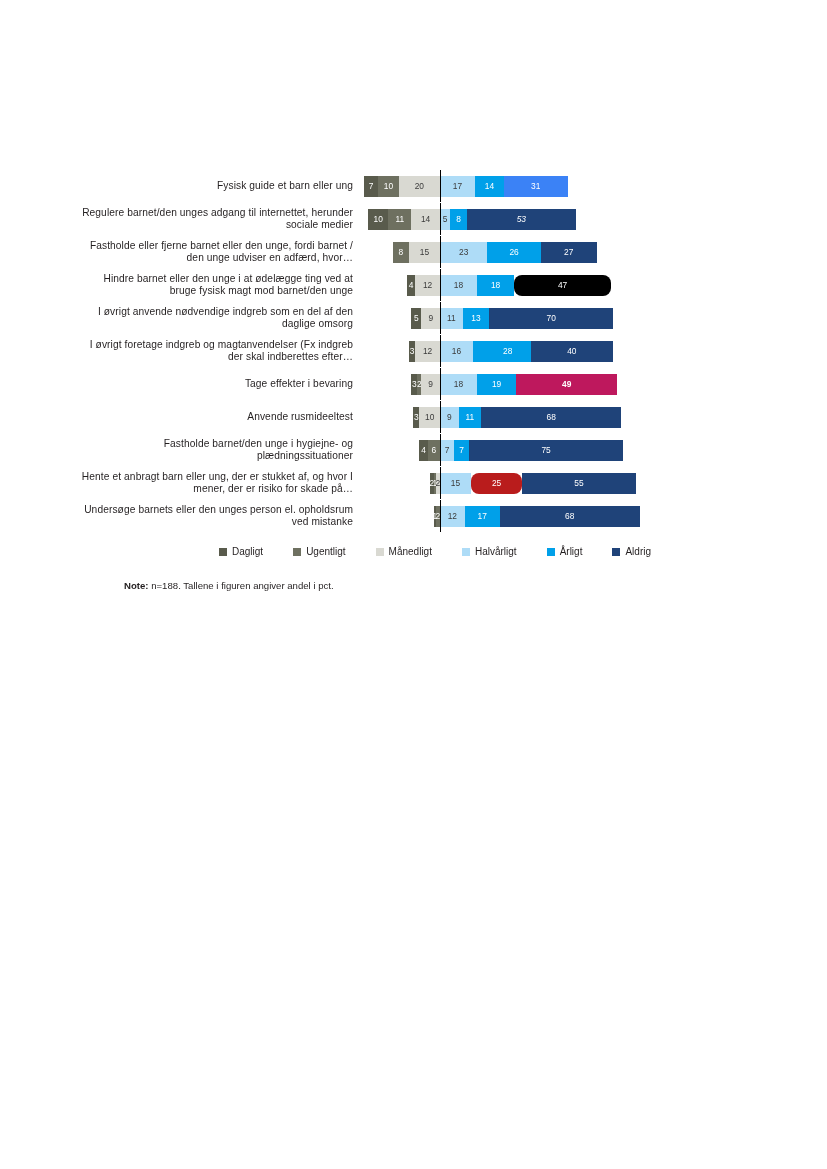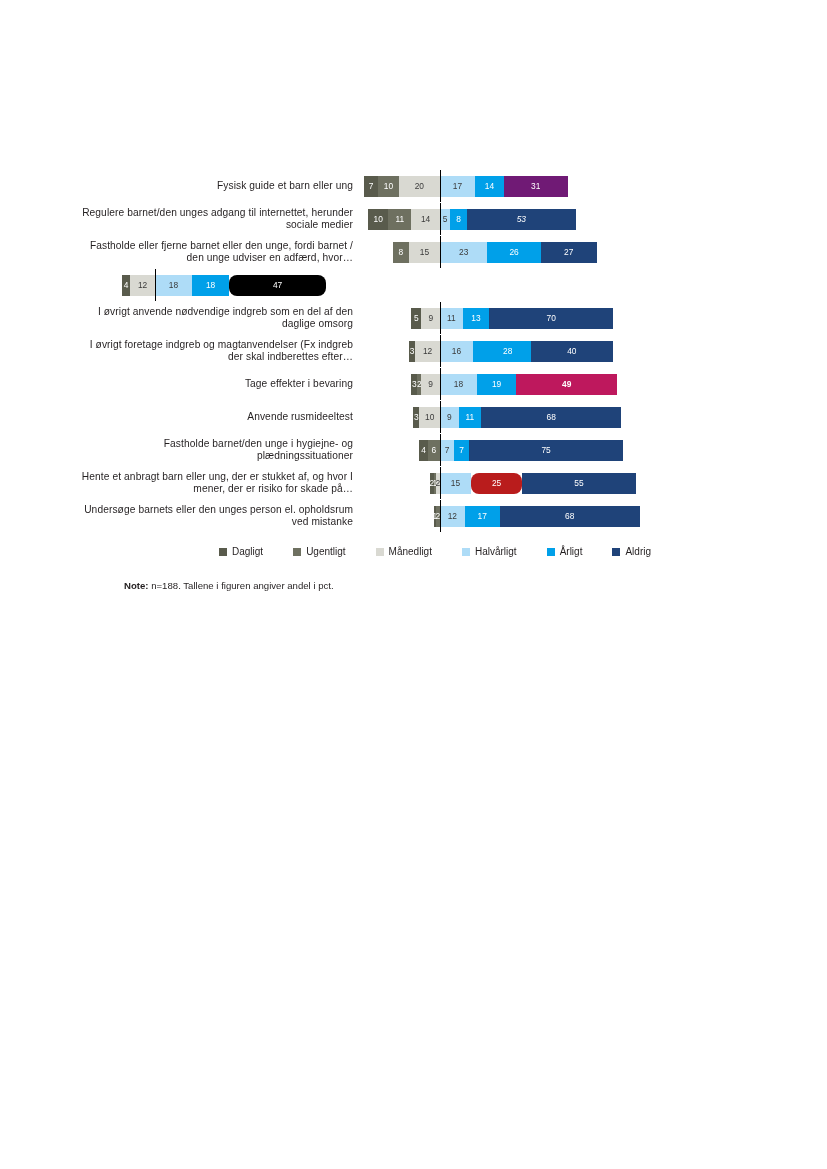--- a/index.html
+++ b/index.html
@@ -135,21 +135,21 @@
       <div id="rows-host">
           <div class="row">
             <div class="cat-label">Fysisk guide et barn eller ung</div>
             <div class="bars-area">
               <div class="bar" style="left: -1.22px;">
                 <div class="seg" style="width: 14.42px; background: rgb(89, 91, 76);">7</div>
                 <div class="seg" style="width: 20.6px; background: rgb(110, 112, 96);">10</div>
                 <div class="seg dark-text" style="width: 41.2px; background: rgb(217, 217, 210);">20</div>
                 <div class="seg dark-text" style="width: 35.02px; background: rgb(174, 220, 247);">17</div>
                 <div class="seg" style="width: 28.84px; background: rgb(0, 160, 233);">14</div>
-                <div class="seg" style="width: 63.86px; background: #701a75;">31</div>
+                <div class="seg" style="width: 63.86px; background: #3b82f6;">31</div>
               </div>
               <div class="axis-line" style="left: 75px;"></div>
             </div>
           </div>
           <div class="row">
             <div class="cat-label">Regulere barnet/den unges adgang til internettet, herunder sociale medier</div>
             <div class="bars-area">
               <div class="bar" style="left: 2.9px;">
                 <div class="seg" style="width: 20.6px; background: rgb(89, 91, 76);">10</div>
                 <div class="seg" style="width: 22.66px; background: rgb(110, 112, 96);">11</div>
@@ -168,20 +168,21 @@
                 <div class="seg" style="width: 16.48px; background: rgb(110, 112, 96);">8</div>
                 <div class="seg dark-text" style="width: 30.9px; background: rgb(217, 217, 210);">15</div>
                 <div class="seg dark-text" style="width: 47.38px; background: rgb(174, 220, 247);">23</div>
                 <div class="seg" style="width: 53.56px; background: rgb(0, 160, 233);">26</div>
                 <div class="seg" style="width: 55.62px; background: rgb(31, 67, 121);">27</div>
               </div>
               <div class="axis-line" style="left: 75px;"></div>
             </div>
           </div>
           <div class="row">
+            <div class="cat-label">Hindre barnet eller den unge i at ødelægge ting ved at bruge fysisk magt mod barnet/den unge</div>
             <div class="bars-area">
               <div class="bar" style="left: 42.04px;">
                 <div class="seg" style="width: 8.24px; background: rgb(89, 91, 76);">4</div>
                 <div class="seg dark-text" style="width: 24.72px; background: rgb(217, 217, 210);">12</div>
                 <div class="seg dark-text" style="width: 37.08px; background: rgb(174, 220, 247);">18</div>
                 <div class="seg" style="width: 37.08px; background: rgb(0, 160, 233);">18</div>
                 <div class="seg" style="width: 96.82px; background: #000000; border-radius: 8px;">47</div>
               </div>
               <div class="axis-line" style="left: 75px;"></div>
             </div>

